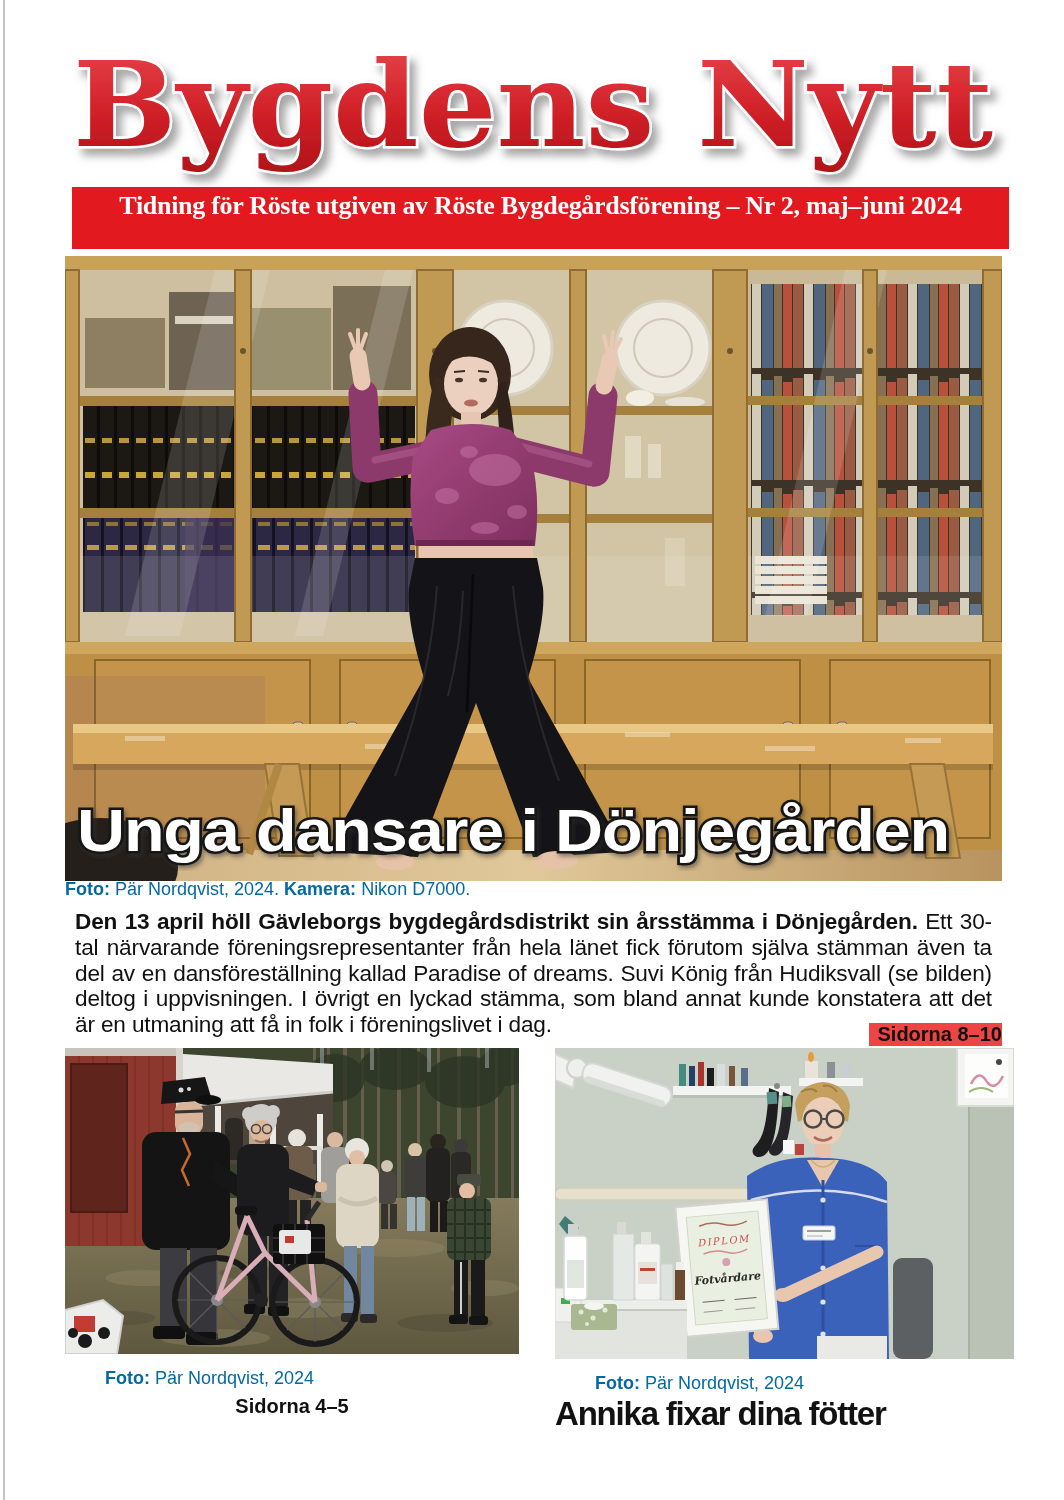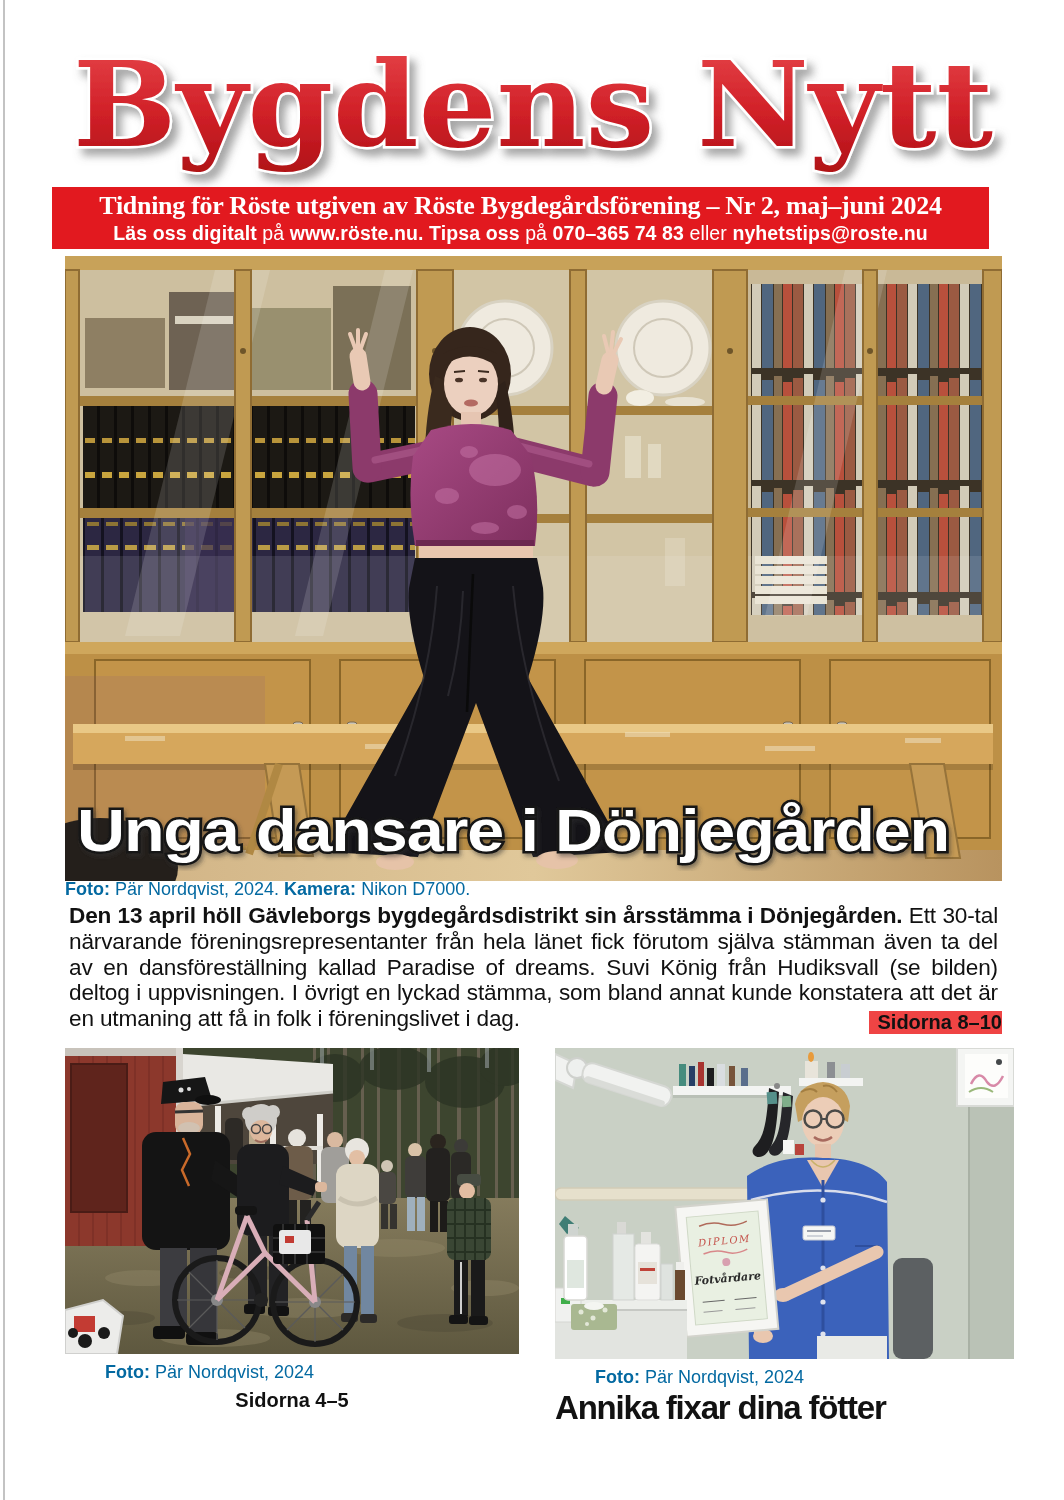--- a/index.html
+++ b/index.html
@@ -9,44 +9,44 @@
     --headline-outline:#161616;
   }
   html,body{margin:0;padding:0;background:#ffffff;}
   .page{
     position:relative;width:1064px;height:1500px;background:#ffffff;
     font-family:"Liberation Sans", sans-serif;color:#111;overflow:hidden;
   }
   .scan-edge{position:absolute;left:3px;top:0;width:2px;height:1500px;background:#b4b4b4;opacity:.8;}
   .masthead{position:absolute;left:65px;top:36px;width:937px;height:142px;}
   .banner{
-    position:absolute;left:52px;top:187px;width:937px;height:62px;
+    position:absolute;left:72px;top:187px;width:937px;height:62px;
     background:var(--accent-red);color:#fff;text-align:center;
   }
   .banner-line1{
     font-family:"Liberation Serif", serif;font-weight:bold;font-size:26px;line-height:30px;
     margin-top:4px;letter-spacing:-0.3px;
   }
   .banner-line2{font-size:19.5px;line-height:24px;font-weight:400;letter-spacing:0.1px;}
   .b{font-weight:bold;}
   .main-photo{position:absolute;left:65px;top:256px;width:937px;height:625px;margin:0;}
   .main-photo svg{display:block;}
   .headline-overlay{position:absolute;left:6px;bottom:10px;}
   .credit{font-size:18px;line-height:16px;color:#0369a1;}
   .credit-main{position:absolute;left:65px;top:881px;}
   .lede-wrap{position:absolute;left:65px;top:899px;width:937px;}
-  .lede{margin:4px;font-size:22.6px;line-height:25.8px;text-align:justify;letter-spacing:-0.15px;}
+  .lede{margin:10px;font-size:22.6px;line-height:25.8px;text-align:justify;letter-spacing:-0.15px;}
   .lede-pages{position:absolute;right:0;bottom:2px;font-weight:bold;font-size:20px;background:#ef4444;padding-left:8px;}
   .stories-row{position:absolute;left:65px;top:1048px;width:949px;display:flex;gap:36px;}
   .story{display:flex;flex-direction:column;}
   .story-left{width:454px;}
   .story-right{width:459px;}
   .story figure{margin:0;}
   .story svg{display:block;}
-  .story .credit{margin-top:10px;padding-left:40px;}
+  .story .credit{margin-top:16px;padding-left:40px;}
   .story h2{
     margin:5px 0 0 0;font-size:33px;line-height:36px;font-weight:bold;color:#121212;
     letter-spacing:-1.2px;white-space:nowrap;
   }
   .story .pages{text-align:center;font-weight:bold;font-size:20px;margin-top:9px;}
 </style>
 </head>
 <body>
 
 <div class="page">
@@ -63,21 +63,20 @@
         <filter id="mastShadow" x="-15%" y="-15%" width="130%" height="150%">
           <feDropShadow dx="6" dy="7" stdDeviation="4" flood-color="#6a6a6a" flood-opacity="0.6"></feDropShadow>
         </filter>
       </defs>
       <text x="468" y="110" text-anchor="middle" font-family="DejaVu Serif, serif" font-weight="bold" font-size="118" fill="url(#mastG)" stroke="#ffffff" stroke-width="5" paint-order="stroke" textLength="920" lengthAdjust="spacingAndGlyphs" filter="url(#mastShadow)">Bygdens Nytt</text>
     </svg>
   </header>
 
   <div class="banner">
     <div class="banner-line1">Tidning för Röste utgiven av Röste Bygdegårdsförening – Nr 2, maj–juni 2024</div>
-    <div class="banner-line2"><span class="b">Läs oss digitalt </span><span>på </span><span class="b">www.röste.nu. Tipsa oss </span><span>på </span><span class="b">070–365 74 83 </span><span>eller </span><span class="b">nyhetstips@roste.nu</span></div>
   </div>
 
   <figure class="main-photo">
     <svg width="937" height="625" viewBox="0 0 937 625" role="img">
       <defs>
         <linearGradient id="velvetG" x1="0" y1="0" x2="1" y2="1">
           <stop offset="0" stop-color="#a84a84"></stop>
             <stop offset="1" stop-color="#7e2f5e"></stop>
         </linearGradient>
         <linearGradient id="floorG" x1="0" y1="0" x2="1" y2="0">

